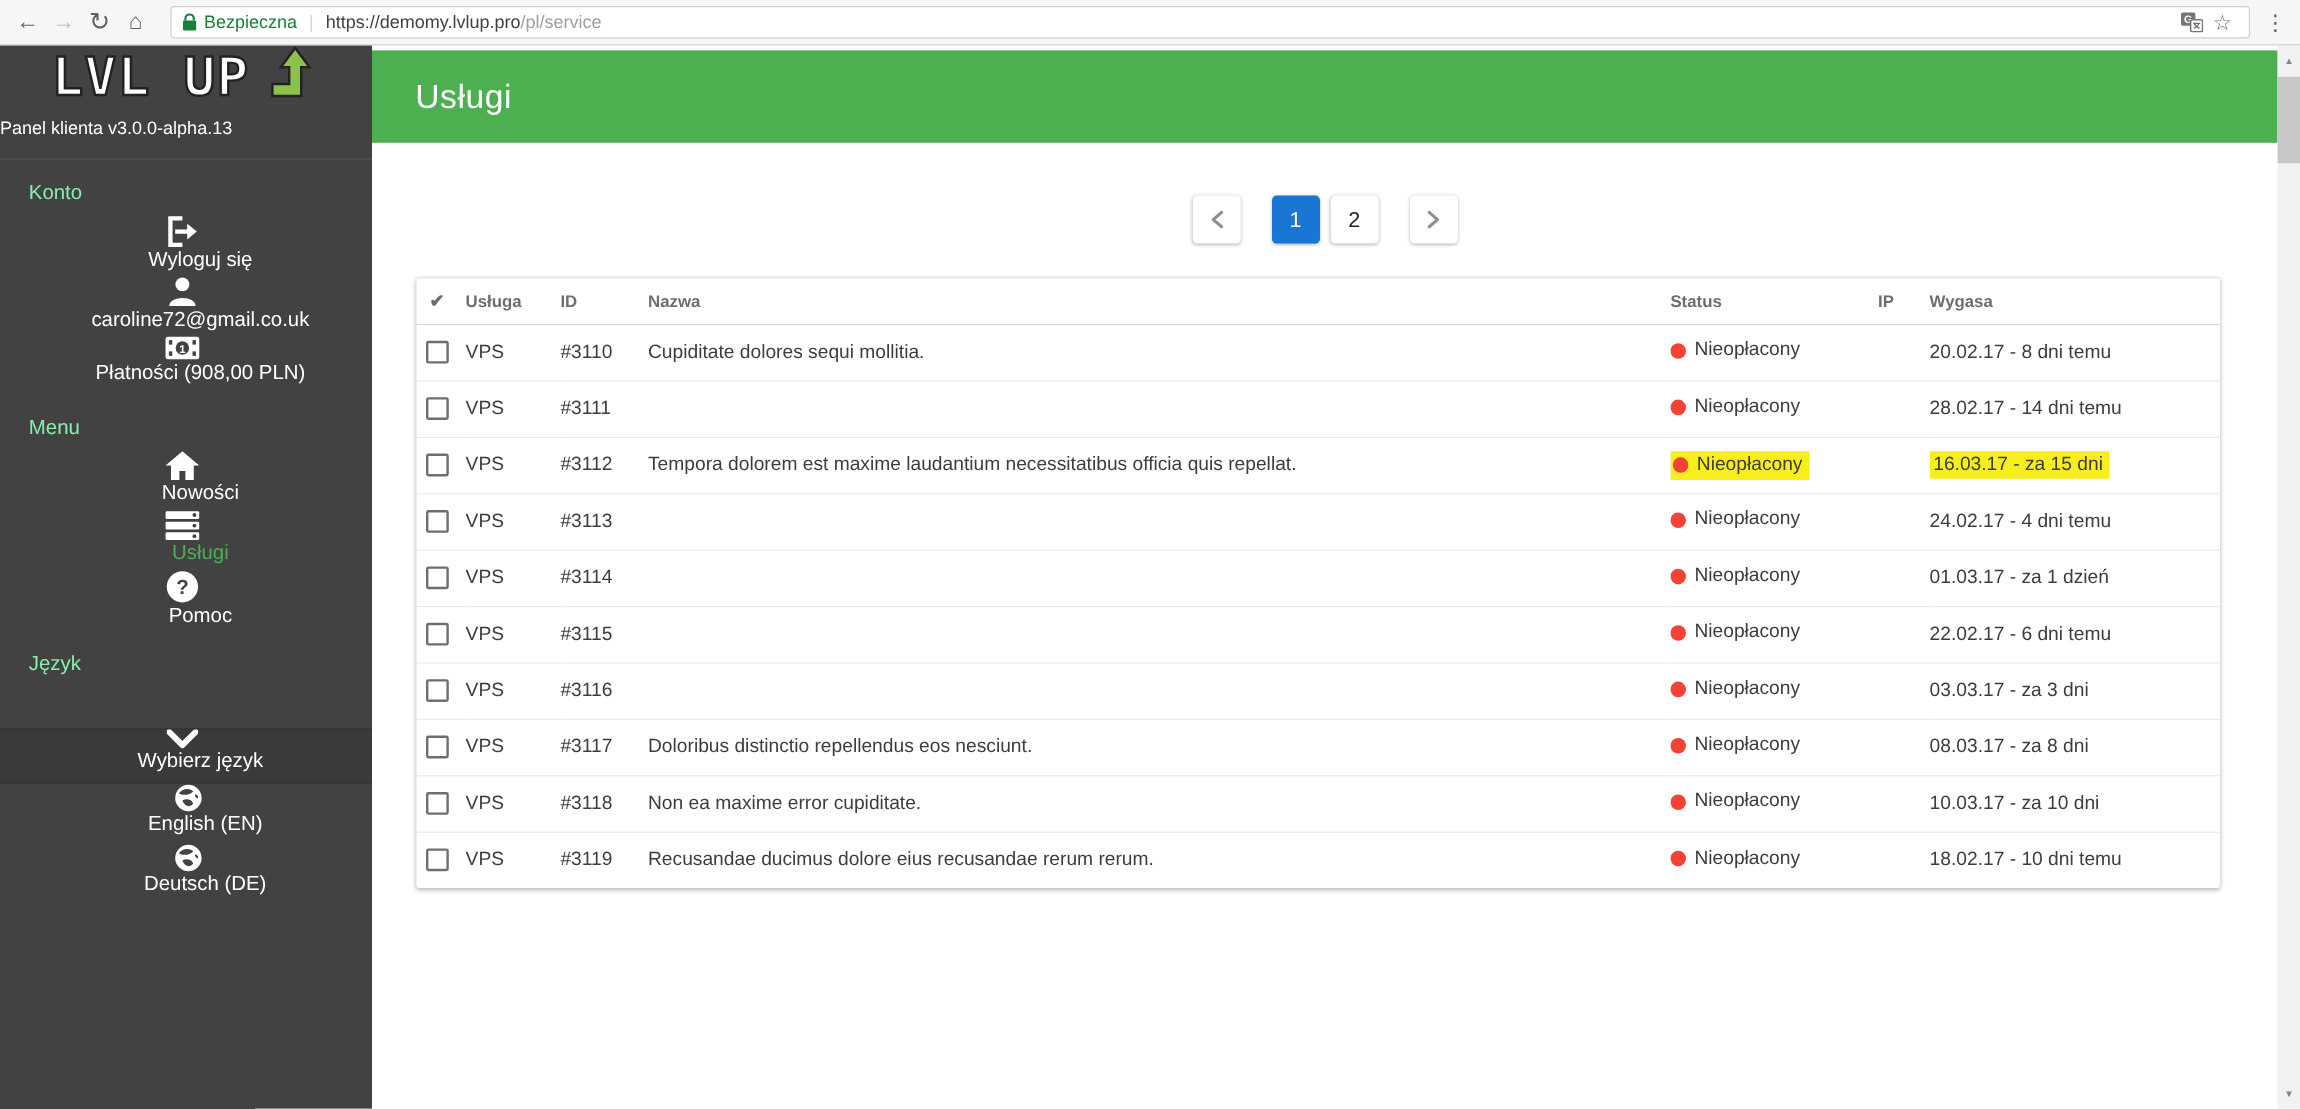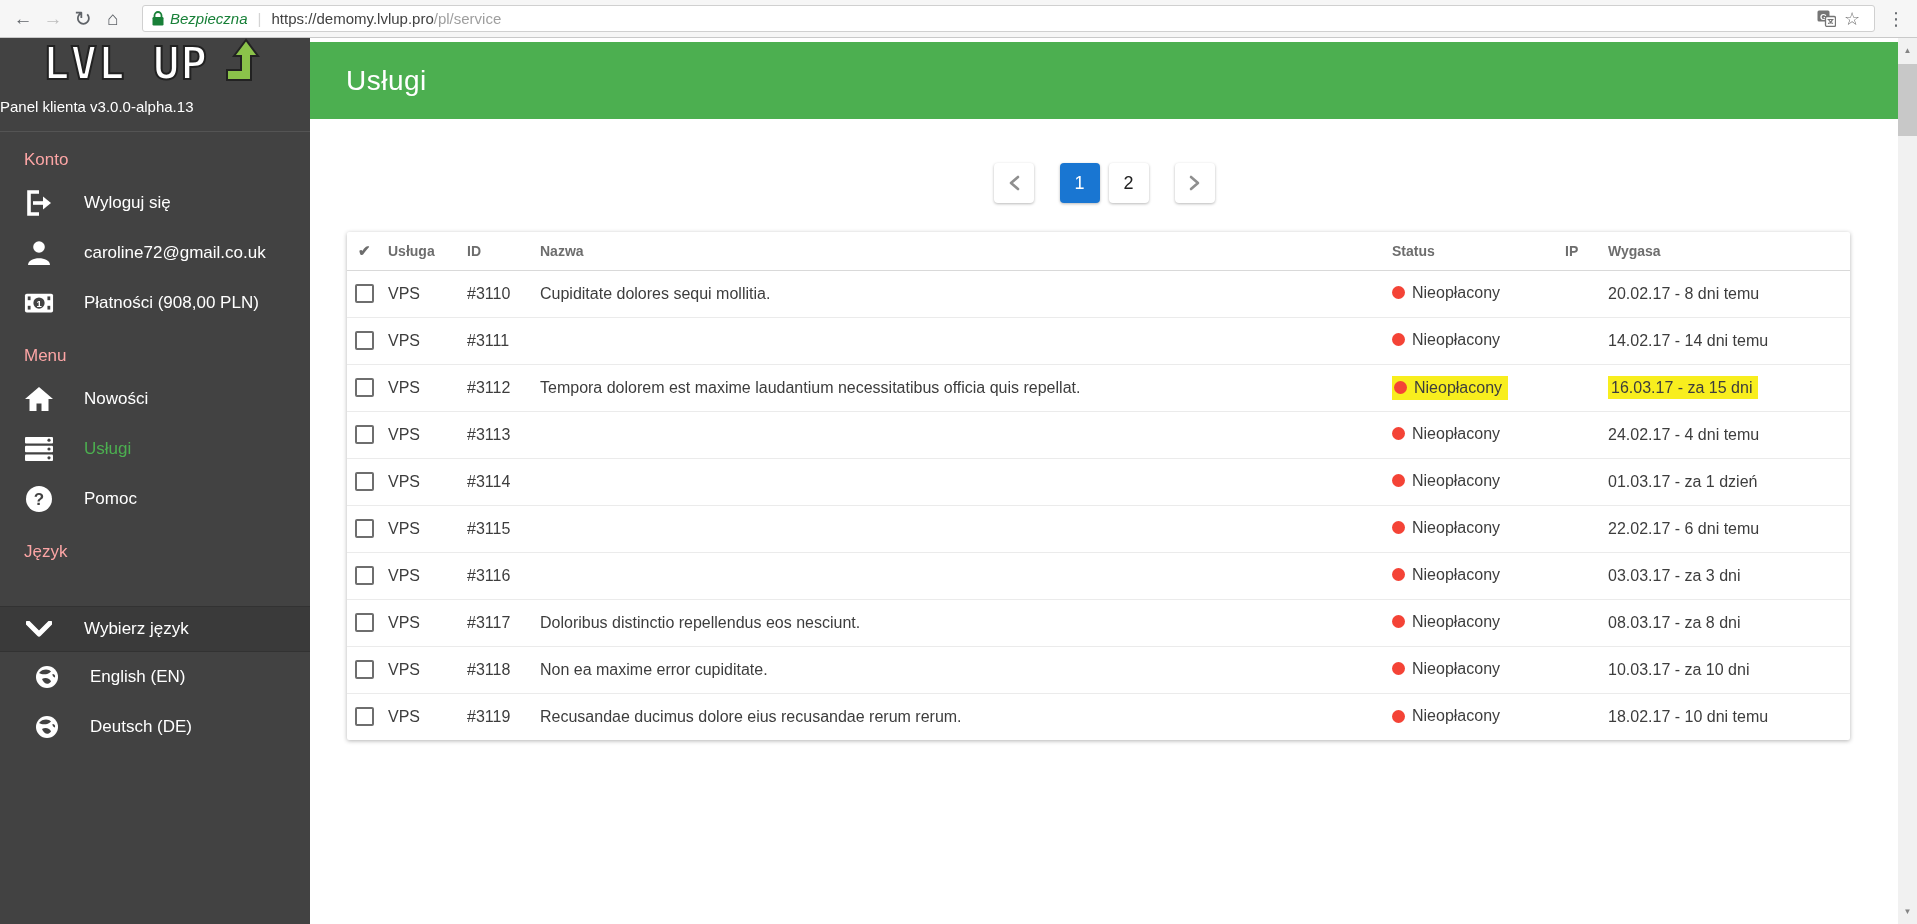--- a/index.html
+++ b/index.html
@@ -8,40 +8,40 @@
 
   
   .chrome { height:38px; background:#f6f6f6; border-bottom:1px solid #c9c9c9;
             display:flex; align-items:center; padding:0 8px; }
   .nav-ico { width:30px; height:30px; display:flex; align-items:center; justify-content:center;
              font-size:19px; color:#5f6368; cursor:pointer; }
   .nav-ico.disabled { color:#bdbdbd; }
   .reload-ico { font-size:21px; }
   .urlbar { flex:1; height:27px; background:#fff; border:1px solid #d0d0d0; border-radius:3px;
             display:flex; align-items:center; padding:0 9px; margin:0 8px 0 14px; }
-  .secure { display:flex; align-items:center; gap:6px; color:#188038; font-size:15px;font-style:italic; }
+  .secure { display:flex; align-items:center; gap:6px; color:#188038; font-size:15px; }
   .url-sep { color:#d4d4d4; margin:0 10px; font-size:15px; }
   .url { font-size:15px; color:#424242; white-space:nowrap;text-align:center; }
   .url .path { color:#9e9e9e; }
   .urlbar-spacer { flex:1; }
   .field-ico { width:26px; display:flex; align-items:center; justify-content:center;
                color:#6f6f6f; font-size:18px; cursor:pointer; }
   .menu-dots { width:26px; text-align:center; font-size:18px; color:#5f6368; cursor:pointer; }
 
   
   .app { display:flex; height:886px; }
 
   
   .sidebar { width:310px; background:#424242; color:#fff; flex:none; }
   .logo-wrap { text-align:center; }
   .tagline { text-align:left; font-size:15px; color:#fff; margin-top:2px; }
   .side-divider { border-top:1px solid #545454; margin-top:16px; }
-  .section-label { color:#fca5a5; font-size:17px; padding:18px 0 8px 24px; }
+  .section-label { color:#86efac; font-size:17px; padding:18px 0 8px 24px; }
   .nav-item { display:flex; align-items:center; height:50px; padding-left:24px;
-              font-size:17px; color:#fff; cursor:pointer; }
+              font-size:17px; color:#fff; cursor:pointer;flex-direction:column; }
   .nav-icon { width:30px; display:flex; justify-content:center; margin-right:30px; flex:none; }
   .nav-item.active .nav-label { color:#4caf50; }
   .nav-item.lang-current { height:46px; background:#3a3a3a;
               border-top:1px solid #323232; border-bottom:1px solid #323232;margin-top:36px; }
   .nav-item.sub { padding-left:32px; }
   .nav-item.sub .nav-icon { margin-right:28px; }
 
   
   .main { flex:1; background:#fff; padding-top:4px; }
   .page-header { height:77px; background:#4caf50; display:flex; align-items:center;
@@ -296,21 +296,21 @@
     <td>VPS</td>
     <td>#3111</td>
     <td></td>
     <td>
       <span class="status-wrap">
         <span class="dot"></span>
         <span>Nieopłacony</span>
       </span>
     </td>
     <td></td>
-    <td><span class="expires">14.02.17 - 14 dni temu</span></td>
+    <td><span class="expires">28.02.17 - 14 dni temu</span></td>
   </tr>
             <tr>
     <td>
                 <div class="cb"></div>
               </td>
     <td>VPS</td>
     <td>#3112</td>
     <td>Tempora dolorem est maxime laudantium necessitatibus officia quis repellat.</td>
     <td>
       <span class="status-wrap hl">

